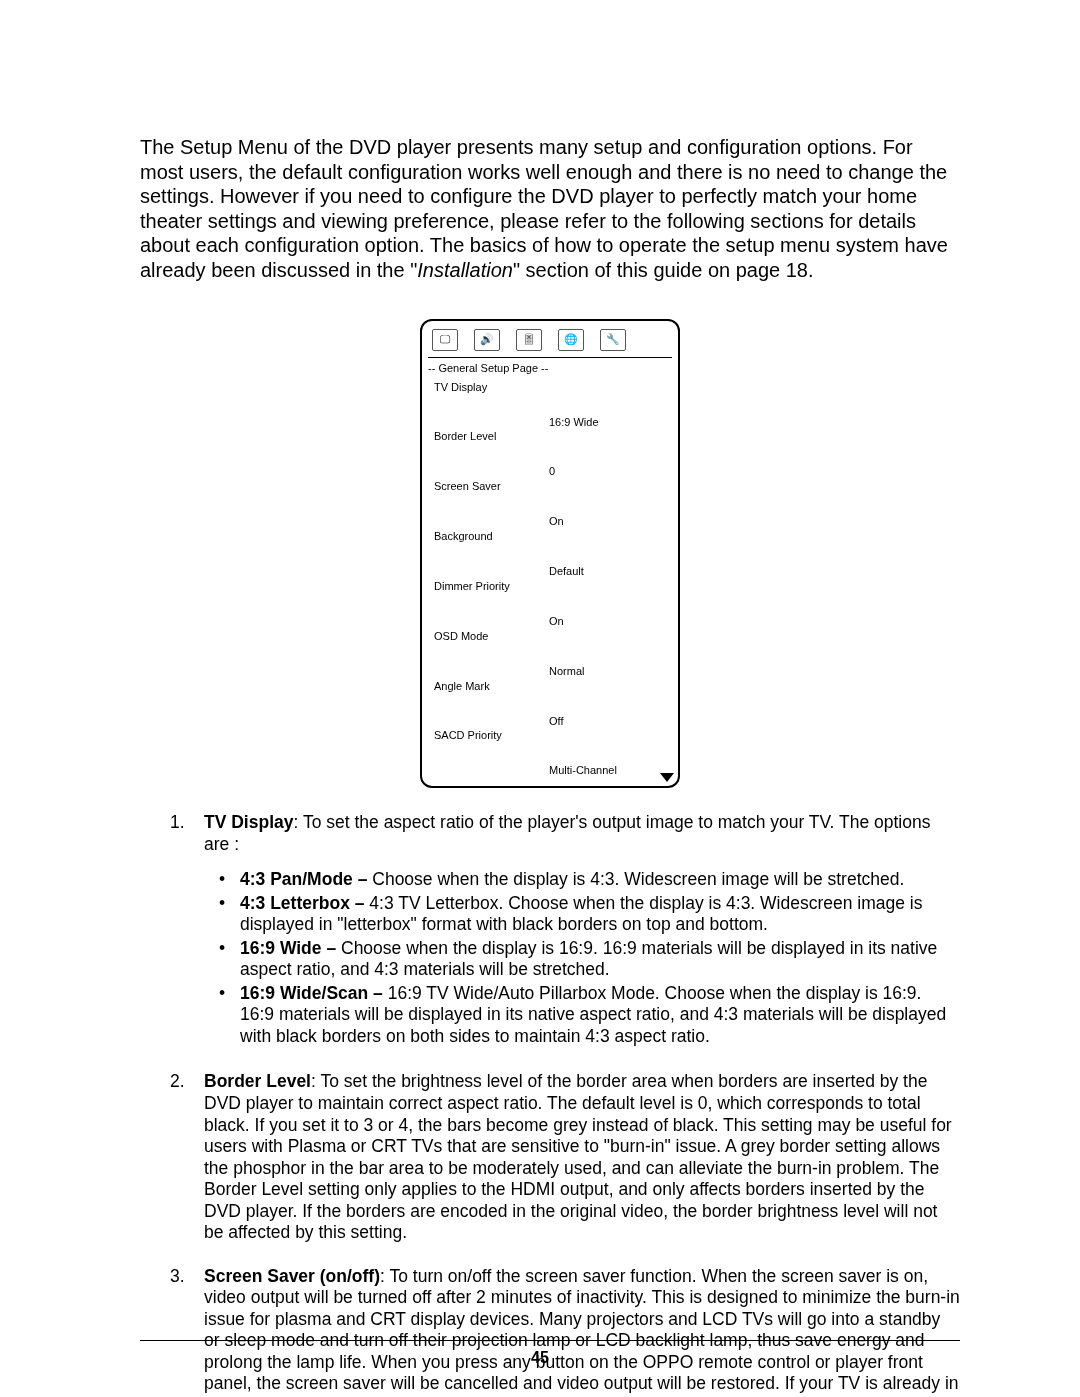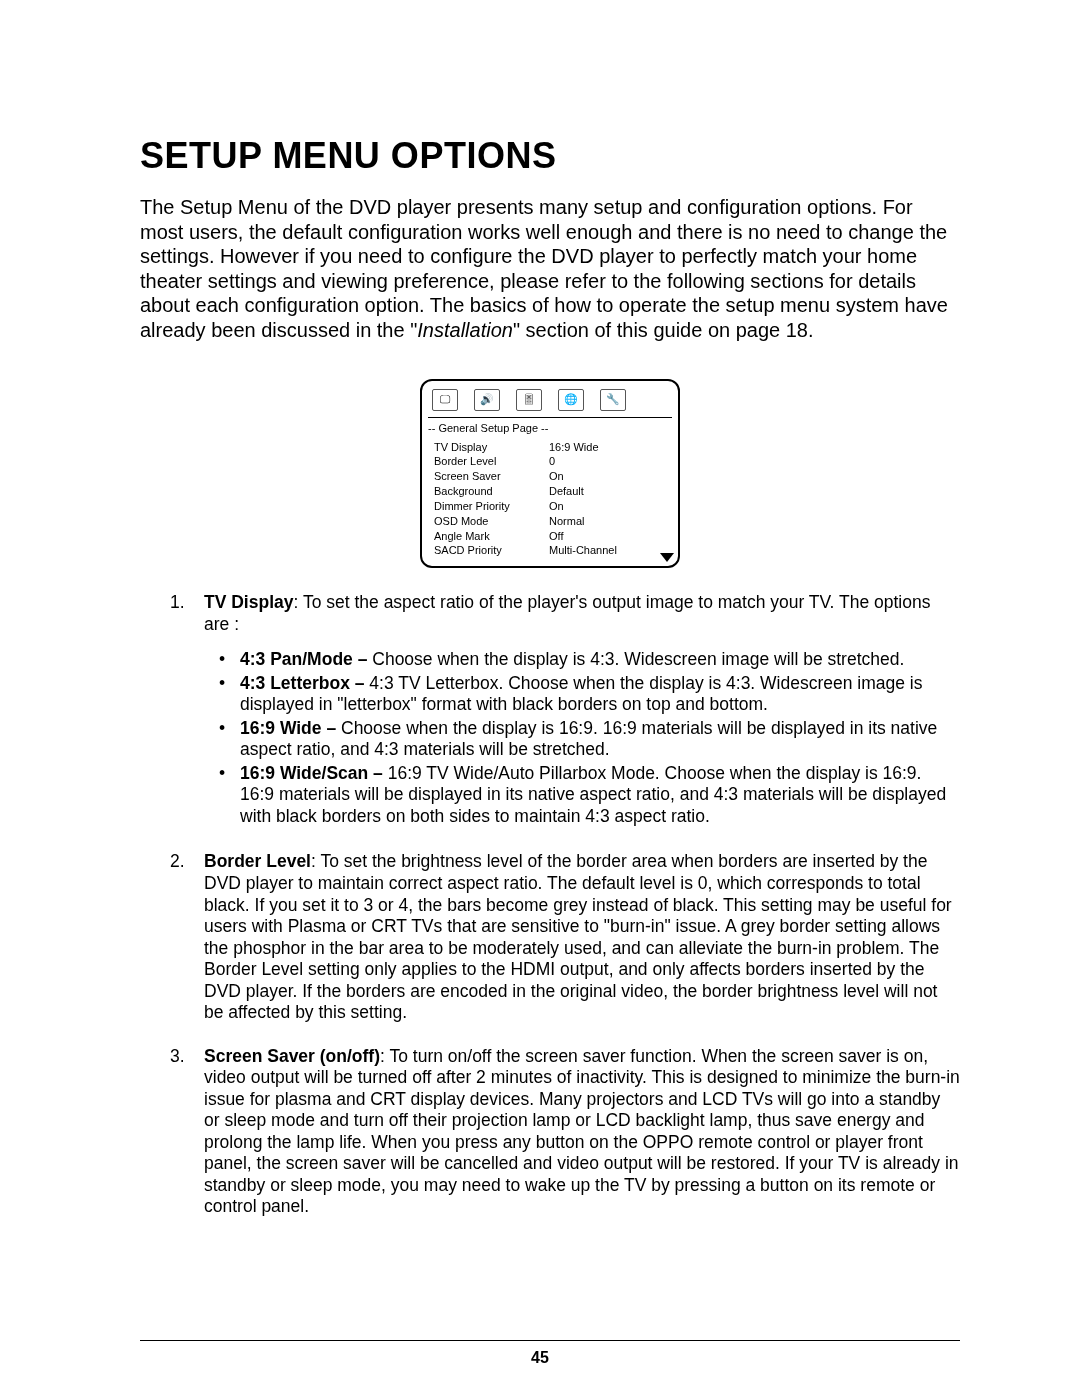--- a/index.html
+++ b/index.html
@@ -67,21 +67,21 @@
   .osd-title {
     font-size: 11px;
     margin: 0 0 6px 0;
   }
   .osd-row {
     display: flex;
     padding: 0 6px;
     line-height: 1.35;
   }
   .osd-row .lbl { width: 115px; }
-  .osd-row .val { flex: 1; }
+  .osd-row .val { flex: 1; margin-top: 35px; }
   .osd-arrow {
     position: absolute;
     right: 4px; bottom: 4px;
     width: 0; height: 0;
     border-left: 7px solid transparent;
     border-right: 7px solid transparent;
     border-top: 9px solid #000;
   }
   
   .body-list {
@@ -125,21 +125,20 @@
     font-weight: 900;
     font-size: 16px;
     font-family: Liberation Sans, sans-serif;
   }
 </style>
 </head>
 <body>
 
 <div class="page">
 
-  <h1 class="h1">SETUP MENU OPTIONS</h1>
 
   <p class="intro">
     <span>The Setup Menu of the DVD player presents many setup and configuration options.  For most users, the default configuration works well enough and there is no need to change the settings.  However if you need to configure the DVD player to perfectly match your home theater settings and viewing preference, please refer to the following sections for details about each configuration option.  The basics of how to operate the setup menu system have already been discussed in the "</span><span class="italic">Installation</span><span>" section of this guide on page 18.</span>
   </p>
 
 
   <div class="osd-wrap">
     <div class="osd">
       <div class="osd-icons">
         <span class="osd-icon">🖵</span>

